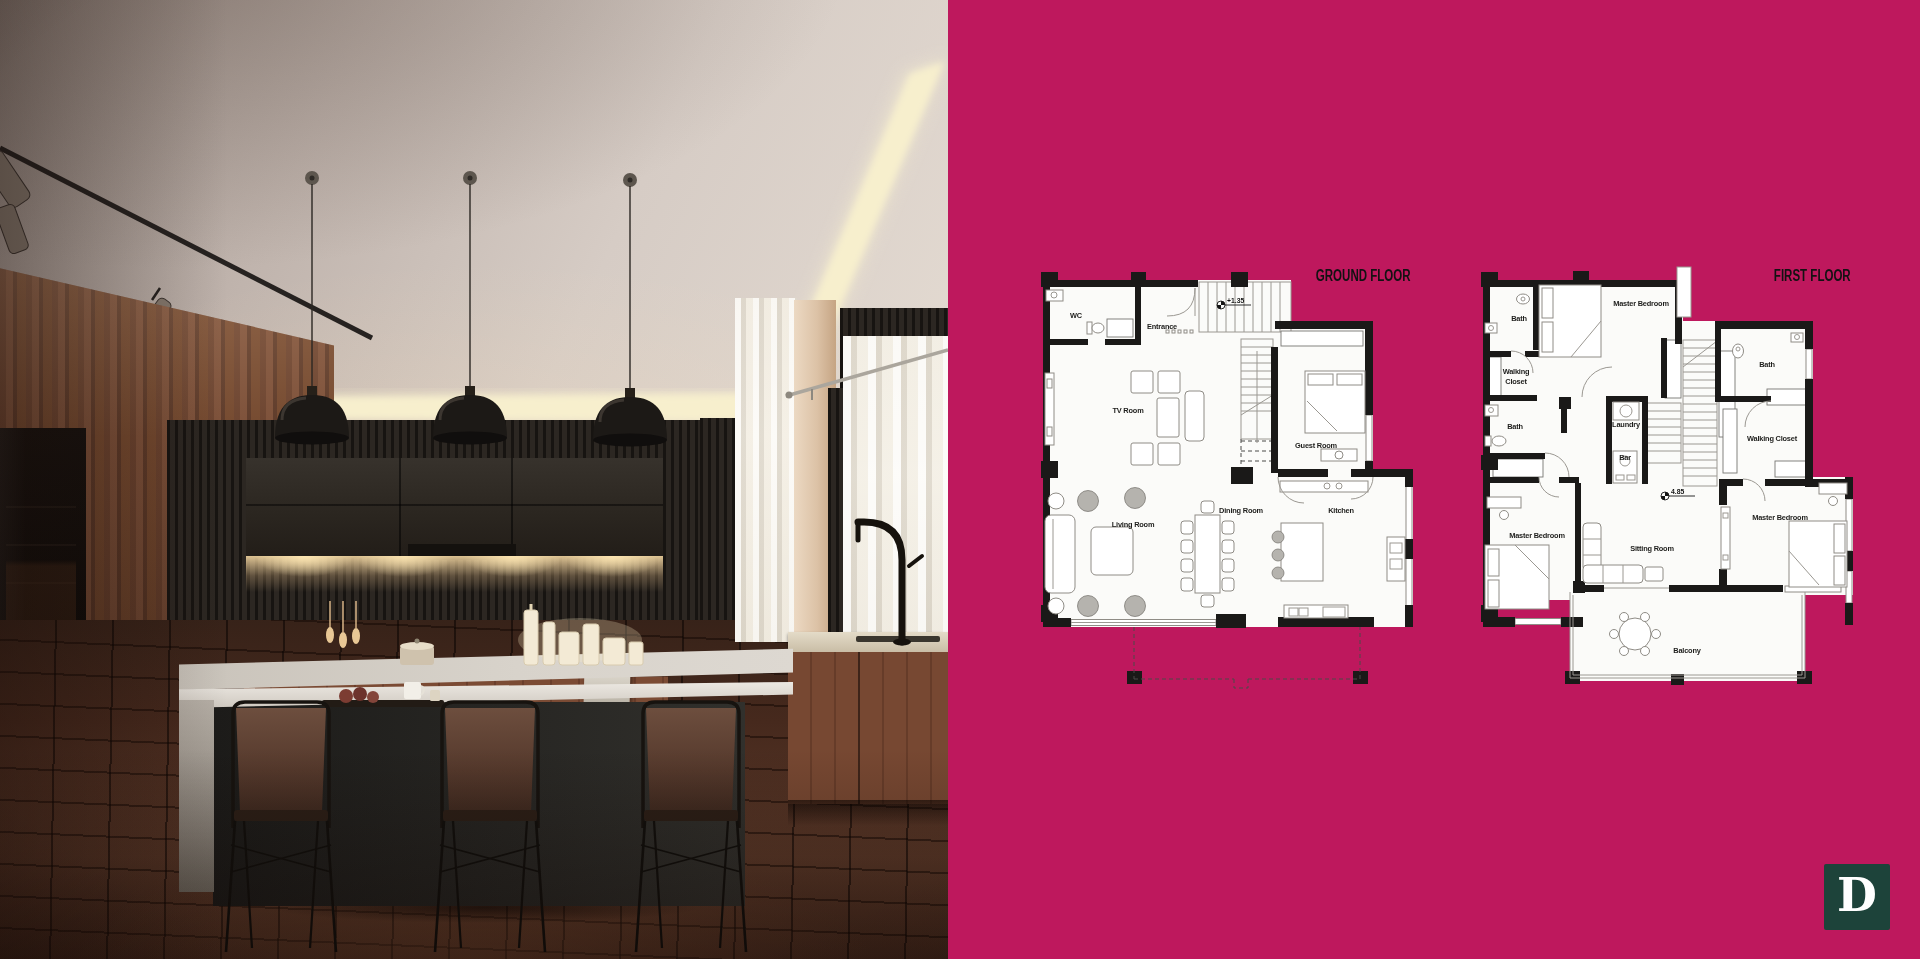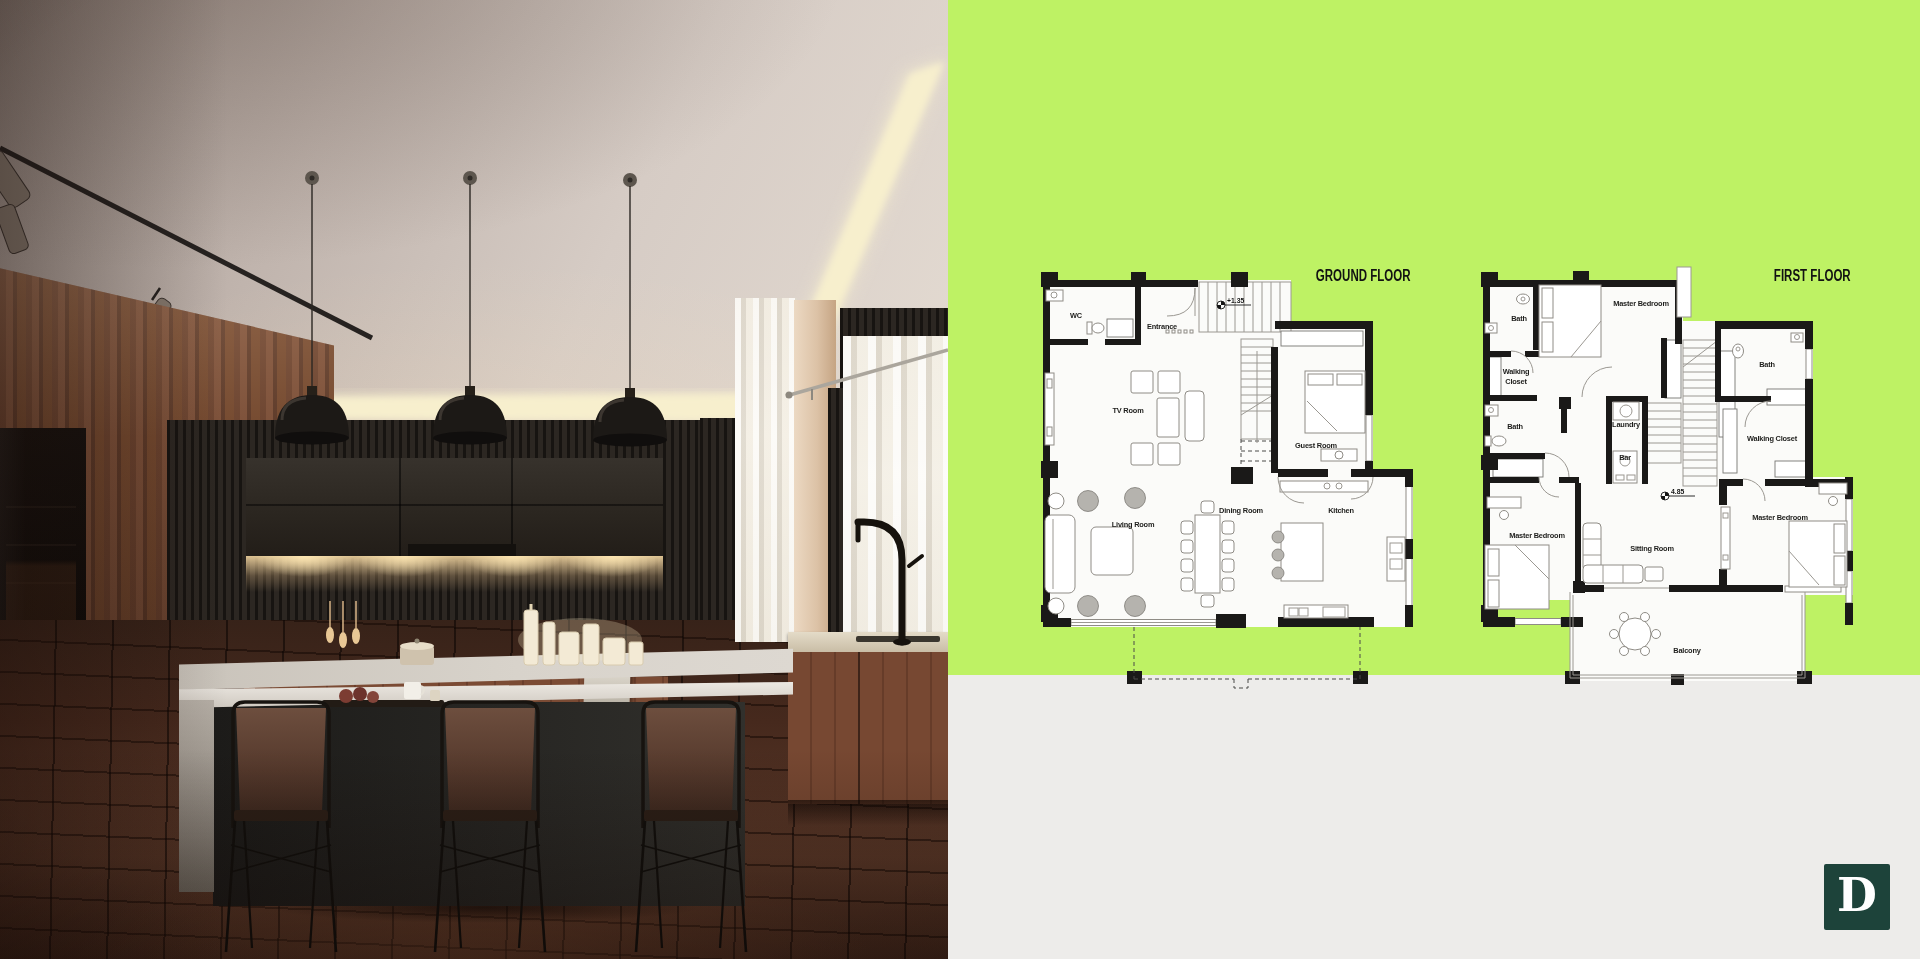--- a/index.html
+++ b/index.html
@@ -102,21 +102,21 @@
   .ph-rcab-sh{left:788px;top:800px;width:160px;height:26px;
     background:linear-gradient(180deg,rgba(8,3,1,.6),transparent);}
   .ph-vin{left:0;top:0;width:948px;height:959px;pointer-events:none;
     background:
       linear-gradient(90deg,rgba(22,10,6,.38),transparent 24%),
       linear-gradient(0deg,rgba(14,5,2,.42),transparent 22%),
       radial-gradient(120% 95% at 55% 45%,transparent 60%,rgba(25,12,7,.30));}
   .ph-svg{left:0;top:0;width:948px;height:959px;pointer-events:none;}
 
   
-  .panel{position:absolute;left:948px;top:0;width:972px;height:675px;background:#bef264;}
+  .panel{position:absolute;left:948px;top:0;width:972px;height:959px;background:#be185d;}
   .plan{position:absolute;width:390px;height:460px;}
   .plan-ground{left:87px;top:255px;}   
   .plan-first{left:527px;top:255px;}   
   .plan-title{position:absolute;top:12px;right:14px;font-weight:800;font-size:16px;
     color:#121212;letter-spacing:0;transform:scaleX(.72);transform-origin:100% 50%;white-space:nowrap;}
   .plan svg{position:absolute;left:0;top:0;}
   .paper{fill:#fbfbf9;}
   .wall{fill:#1a1918;}
   .thin{stroke:#9b9892;stroke-width:1;fill:none;}
   .furn{fill:#ffffff;stroke:#8f8c86;stroke-width:1;}

